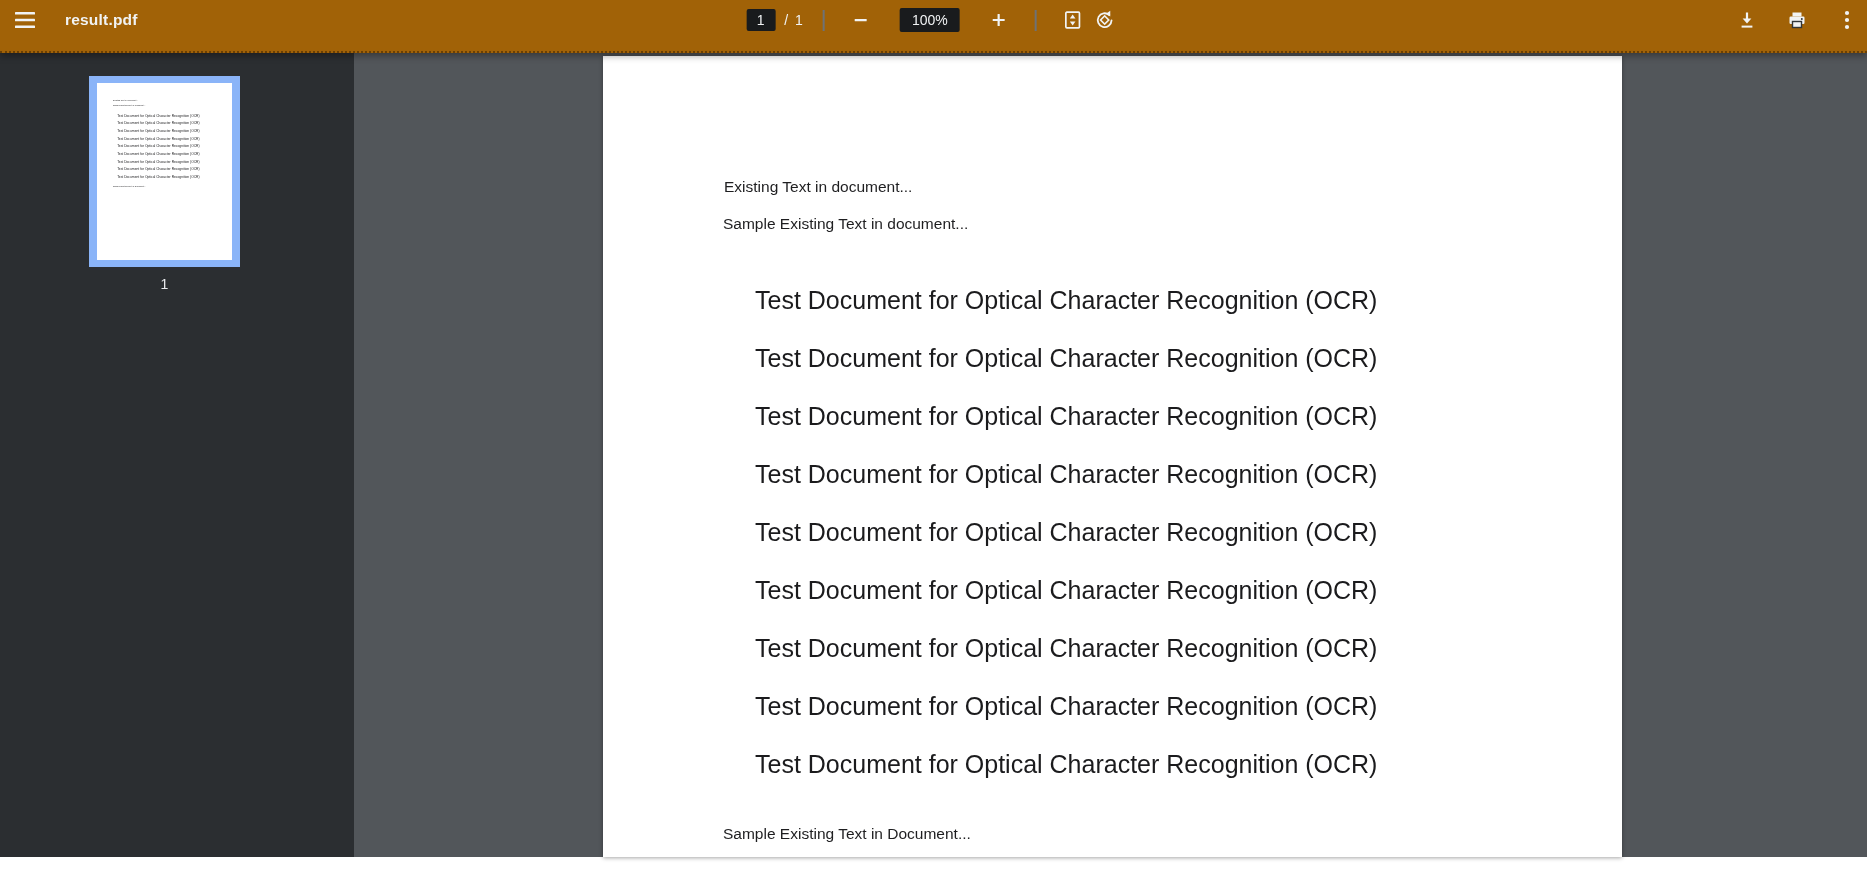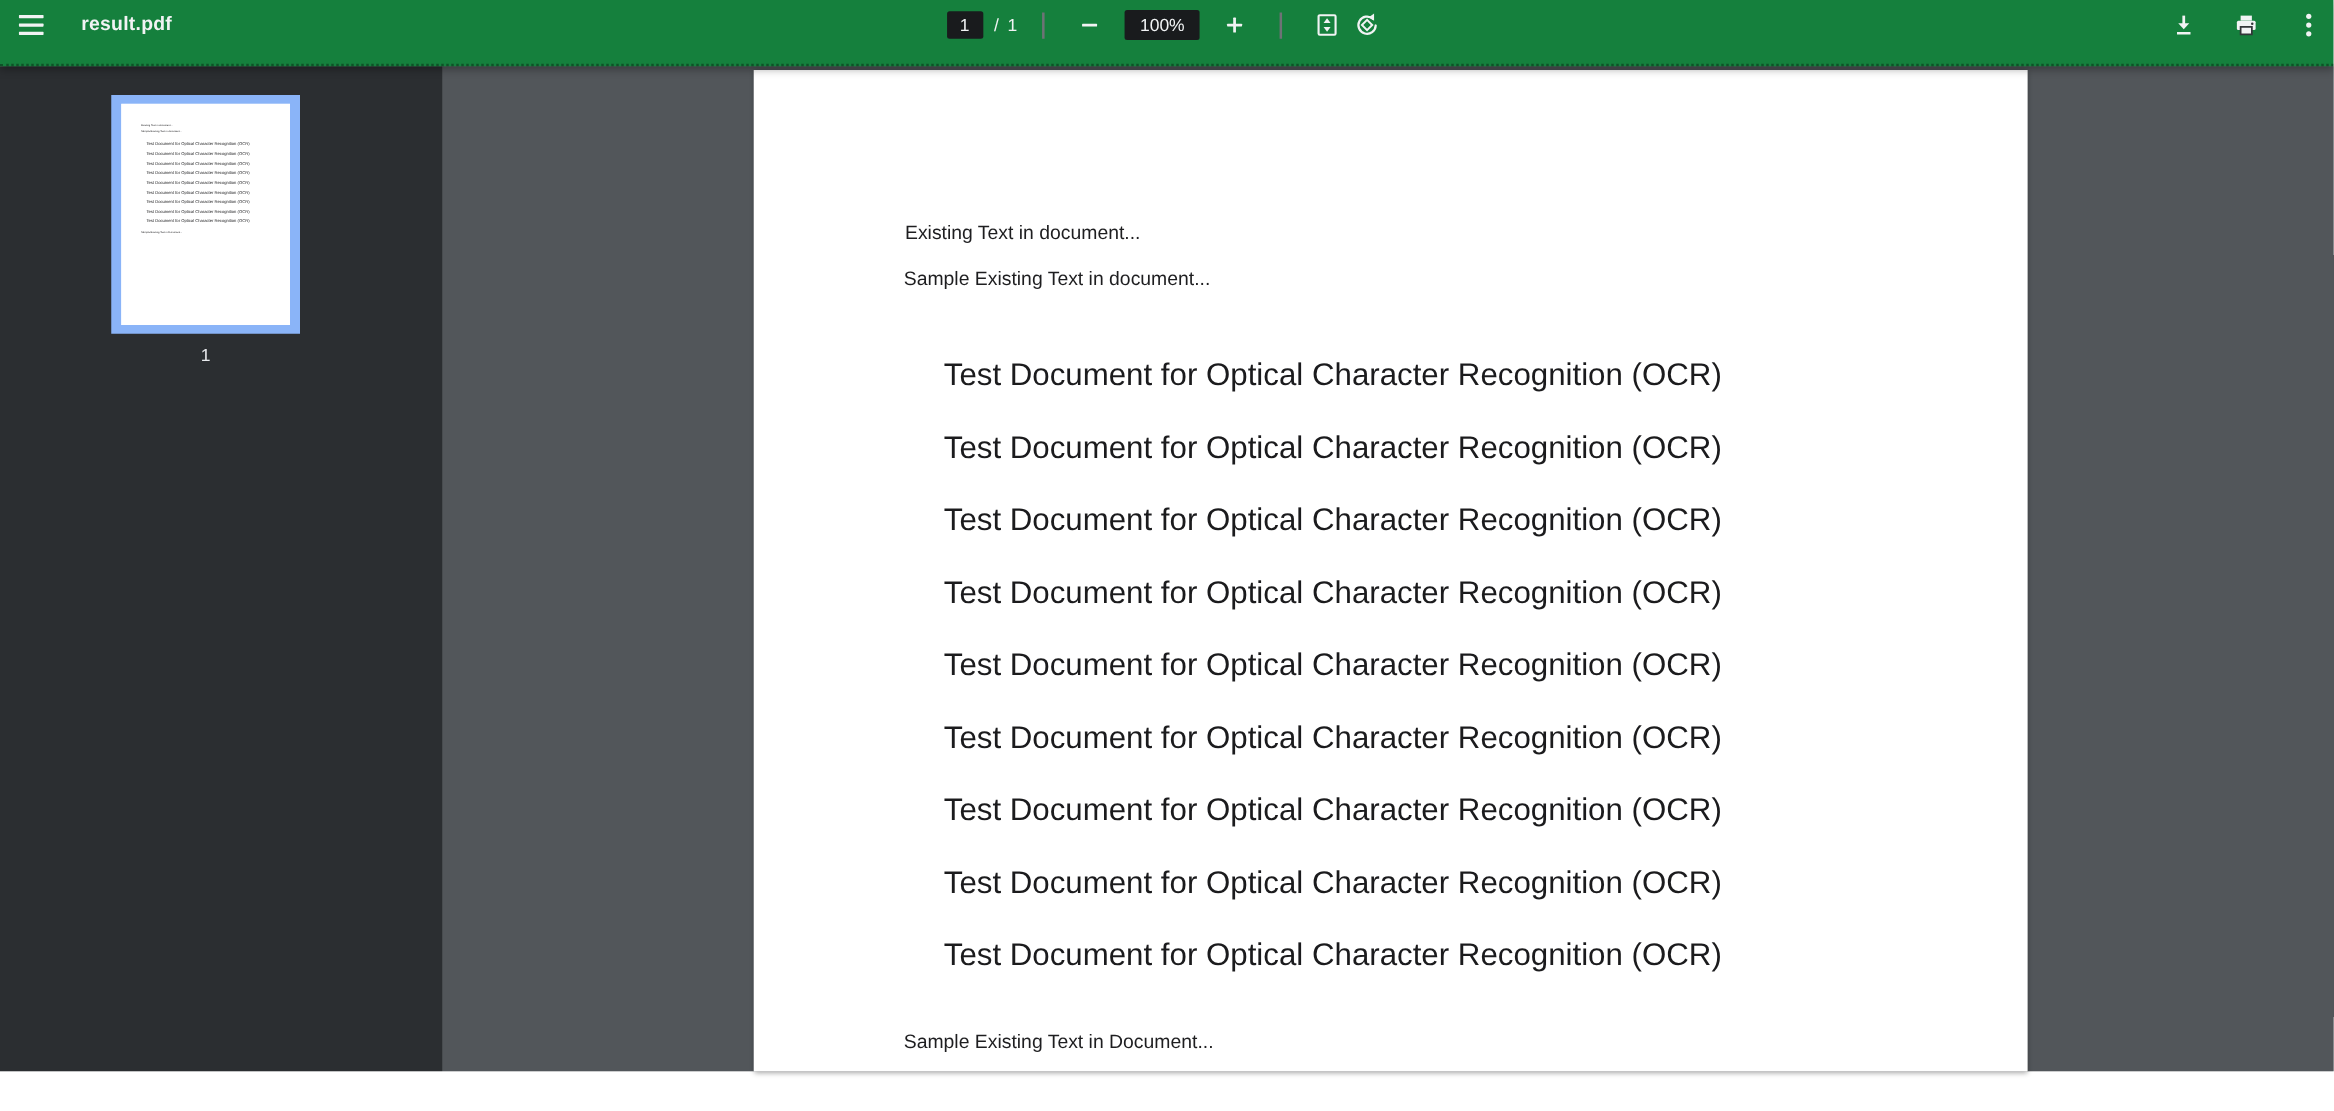--- a/index.html
+++ b/index.html
@@ -9,21 +9,21 @@
     width: 1867px; height: 889px;
     overflow: hidden;
     font-family: "Liberation Sans", sans-serif;
     background: #ffffff;
   }
 
   
   .toolbar {
     position: relative;
     height: 53px;
-    background: #15803d;
+    background: #a16207;
     border-bottom: 2px dotted rgba(0,0,0,0.35);
     box-shadow: 0 3px 7px rgba(0,0,0,0.35);
     z-index: 10;
     color: #f1f3f4;
   }
   .toolbar-row {
     position: absolute;
     top: 0; left: 0; right: 0;
     height: 40px;
     display: flex;
@@ -66,21 +66,21 @@
     background: #6e7276;
     margin: 0 20px;
     flex: 0 0 auto;
   }
   .zoom-value {
     min-width: 60px; height: 22px;
     background: #191b1d;
     border-radius: 2px;
     color: #f1f3f4; font-size: 14px;
     display: flex; align-items: center; justify-content: center;
-    margin: 0 12px;
+    margin: 0 23px;
     padding: 12px 6px;
   }
 
   
   .main {
     display: flex;
     height: 804px;
     background: #52565a;
   }
 

